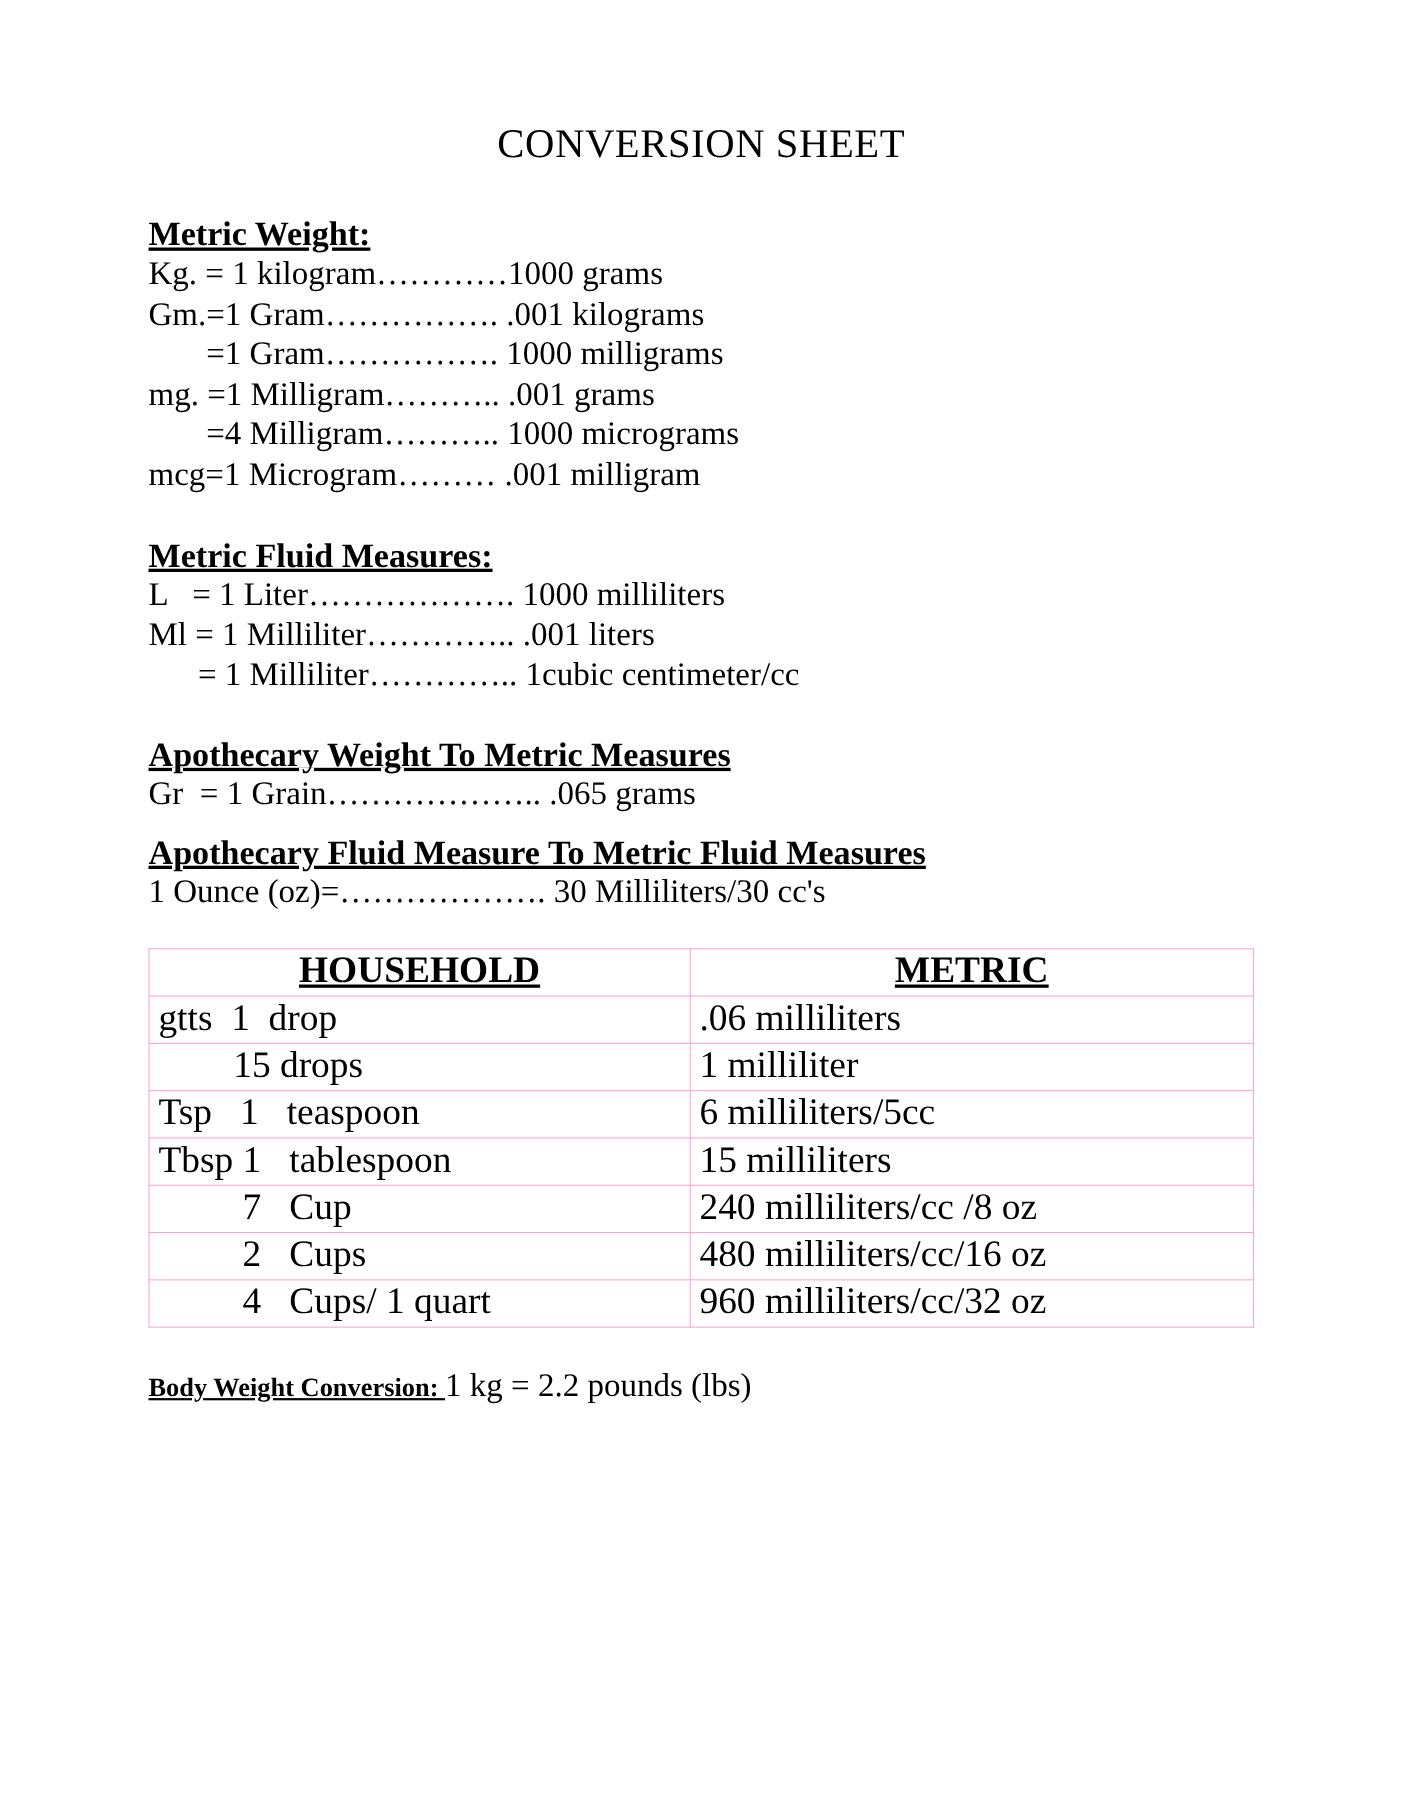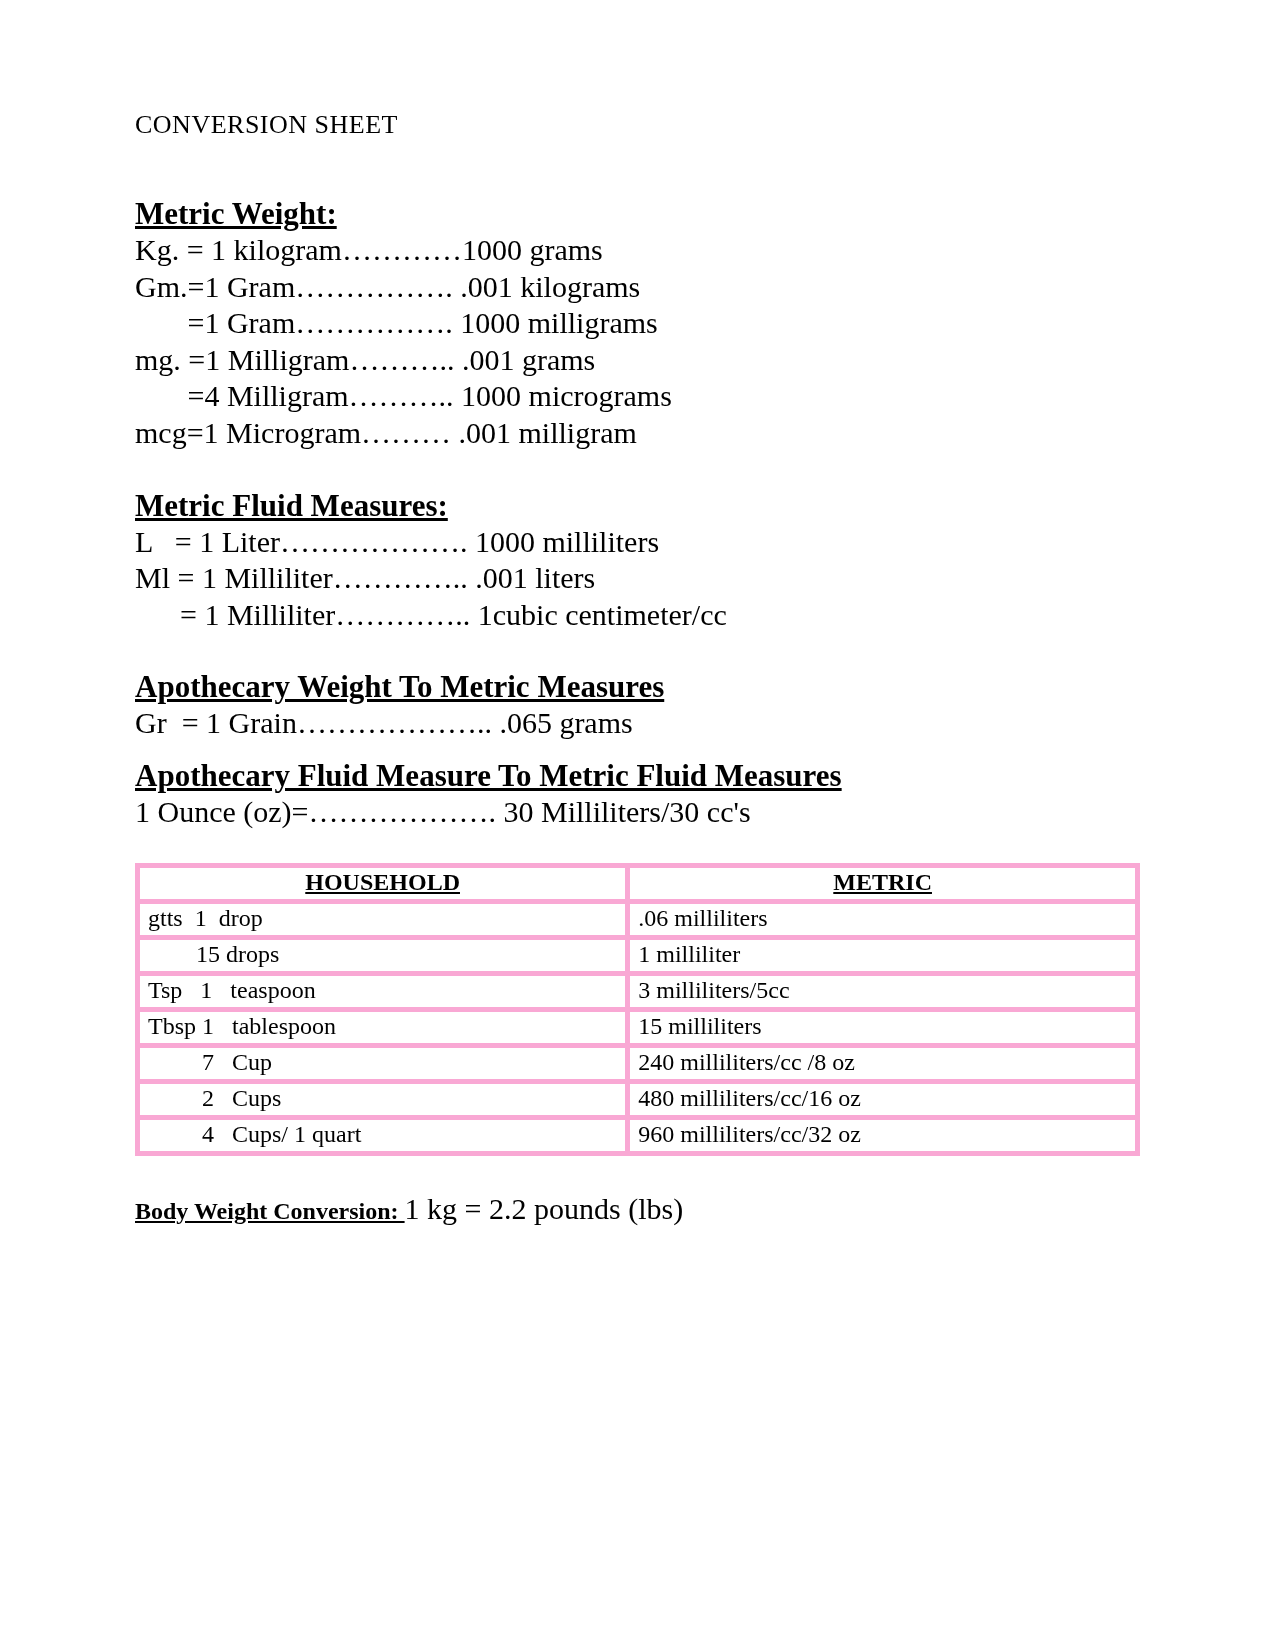--- a/index.html
+++ b/index.html
@@ -11,24 +11,24 @@
     width: 1275px;
     height: 1650px;
     background: #ffffff;
     position: relative;
     font-family: "Times New Roman", Times, serif;
     color: #000000;
     box-sizing: border-box;
     padding: 110px 135px 0 135px;
   }
   .title {
-    text-align: left;
-    font-size: 26px;
+    text-align: center;
+    font-size: 37px;
     letter-spacing: 0.5px;
-    margin-bottom: 56px;
+    margin-bottom: 42px;
   }
   .section-heading {
     font-weight: bold;
     text-decoration: underline;
     font-size: 31px;
   }
   .body-line {
     font-size: 30px;
     line-height: 1.22;
     white-space: pre;
@@ -39,22 +39,22 @@
   }
   .gap-med   { height: 36px; }
 
   
   table.conv {
     border-collapse: collapse;
     width: 100%;
     margin-top: 2px;
   }
   table.conv th, table.conv td {
-    border: 5px solid #f9a8d4;
-    font-size: 24px;
+    border: 1px solid #f9a8d4;
+    font-size: 34px;
     padding: 1px 8px 3px 8px;
     text-align: left;
     vertical-align: top;
     white-space: pre;
   }
   table.conv th {
     font-weight: bold;
     text-decoration: underline;
     text-align: center;
   }
@@ -115,21 +115,21 @@
     <tr>
       <td>gtts  1  drop</td>
       <td>.06 milliliters</td>
     </tr>
     <tr>
       <td>        15 drops</td>
       <td>1 milliliter</td>
     </tr>
     <tr>
       <td>Tsp   1   teaspoon</td>
-      <td>3 milliliters/5cc</td>
+      <td>6 milliliters/5cc</td>
     </tr>
     <tr>
       <td>Tbsp 1   tablespoon</td>
       <td>15 milliliters</td>
     </tr>
     <tr>
       <td>         7   Cup</td>
       <td>240 milliliters/cc /8 oz</td>
     </tr>
     <tr>

